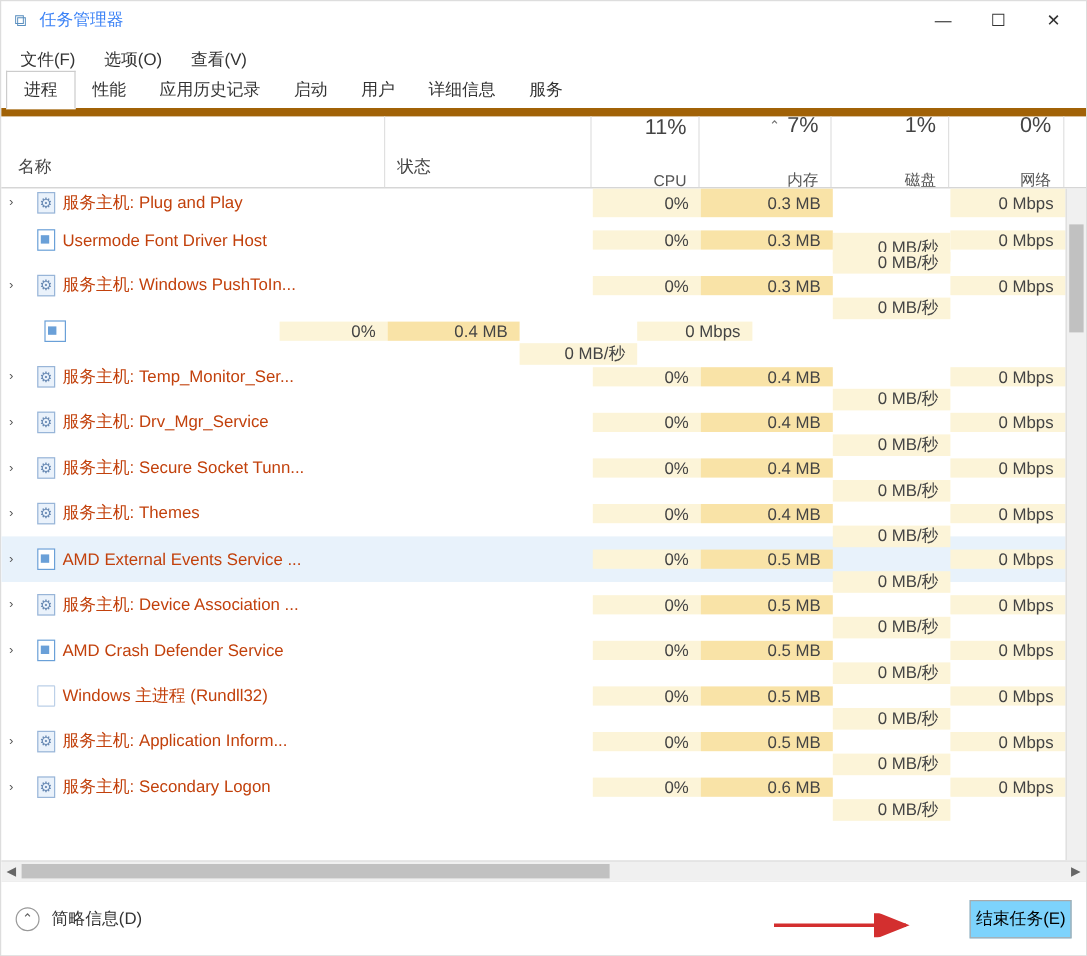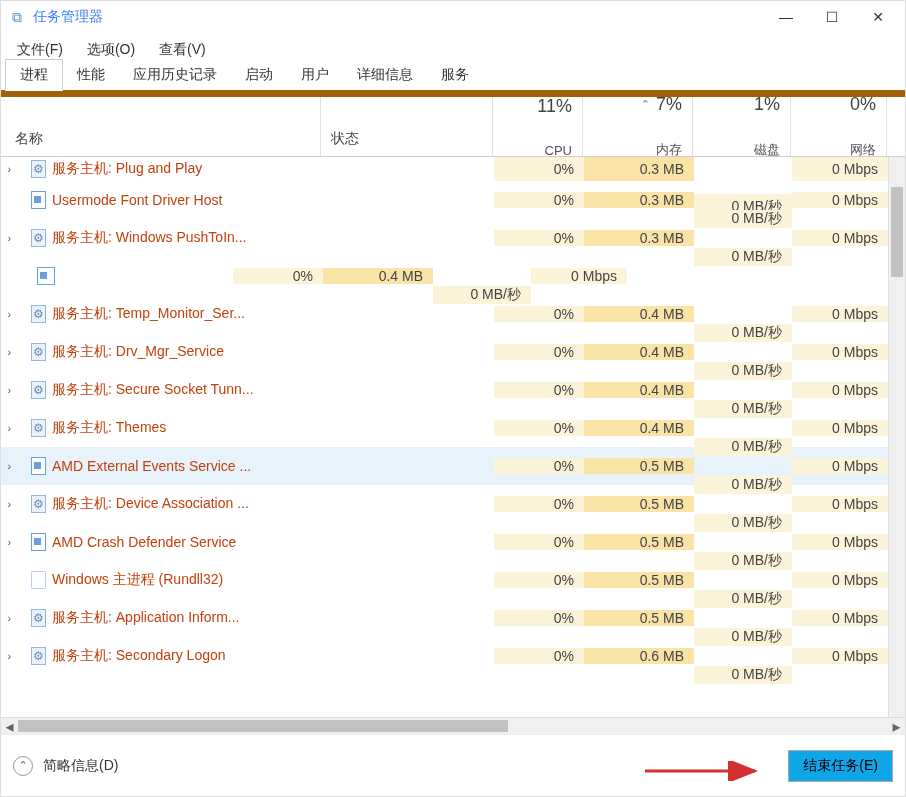--- a/index.html
+++ b/index.html
@@ -47,21 +47,21 @@
   .scrollbar-v { position: absolute; right: 0; top: 0; bottom: 0; width: 17px; background: #f0f0f0; border-left: 1px solid #ddd; }
   .scrollbar-v .thumb { position: absolute; left: 2px; right: 2px; top: 30px; height: 90px; background: #c1c1c1; }
   .hscroll { height: 17px; background: #f0f0f0; border-top: 1px solid #ddd; display: flex; align-items: center; }
   .hscroll .arrow { width: 17px; text-align: center; color: #666; cursor: pointer; }
   .hscroll .track { flex: 1; height: 100%; position: relative; }
   .hscroll .hthumb { position: absolute; left: 0; top: 2px; bottom: 2px; width: 490px; background: #c1c1c1; }
   .footer { display: flex; align-items: center; height: 62px; padding: 0 12px; border-top: 1px solid #eee; position: relative; }
   .footer .toggle { display: flex; align-items: center; cursor: pointer; color: #333; font-size: 14px; }
   .footer .toggle .circ { width: 20px; height: 20px; border: 1px solid #999; border-radius: 50%; display: flex; align-items: center; justify-content: center; margin-right: 10px; color: #666; font-size: 11px; }
   .footer .spacer { flex: 1; }
-  .footer .btn { padding: 6px 14px; border: 1px solid #aaa; background: #0ea5e9; font-size: 14px; cursor: pointer; }
+  .footer .btn { padding: 6px 4px; border: 1px solid #aaa; background: #7dd3fc; font-size: 14px; cursor: pointer; }
   .arrow-svg { position: absolute; right: 140px; top: 26px; pointer-events: none; }
 </style>
 </head>
 <body>
 
 <div class="titlebar">
   <span class="icon">⧉</span>
   <span class="title">任务管理器</span>
   <span class="spacer"></span>
   <span class="win-btn">—</span>

